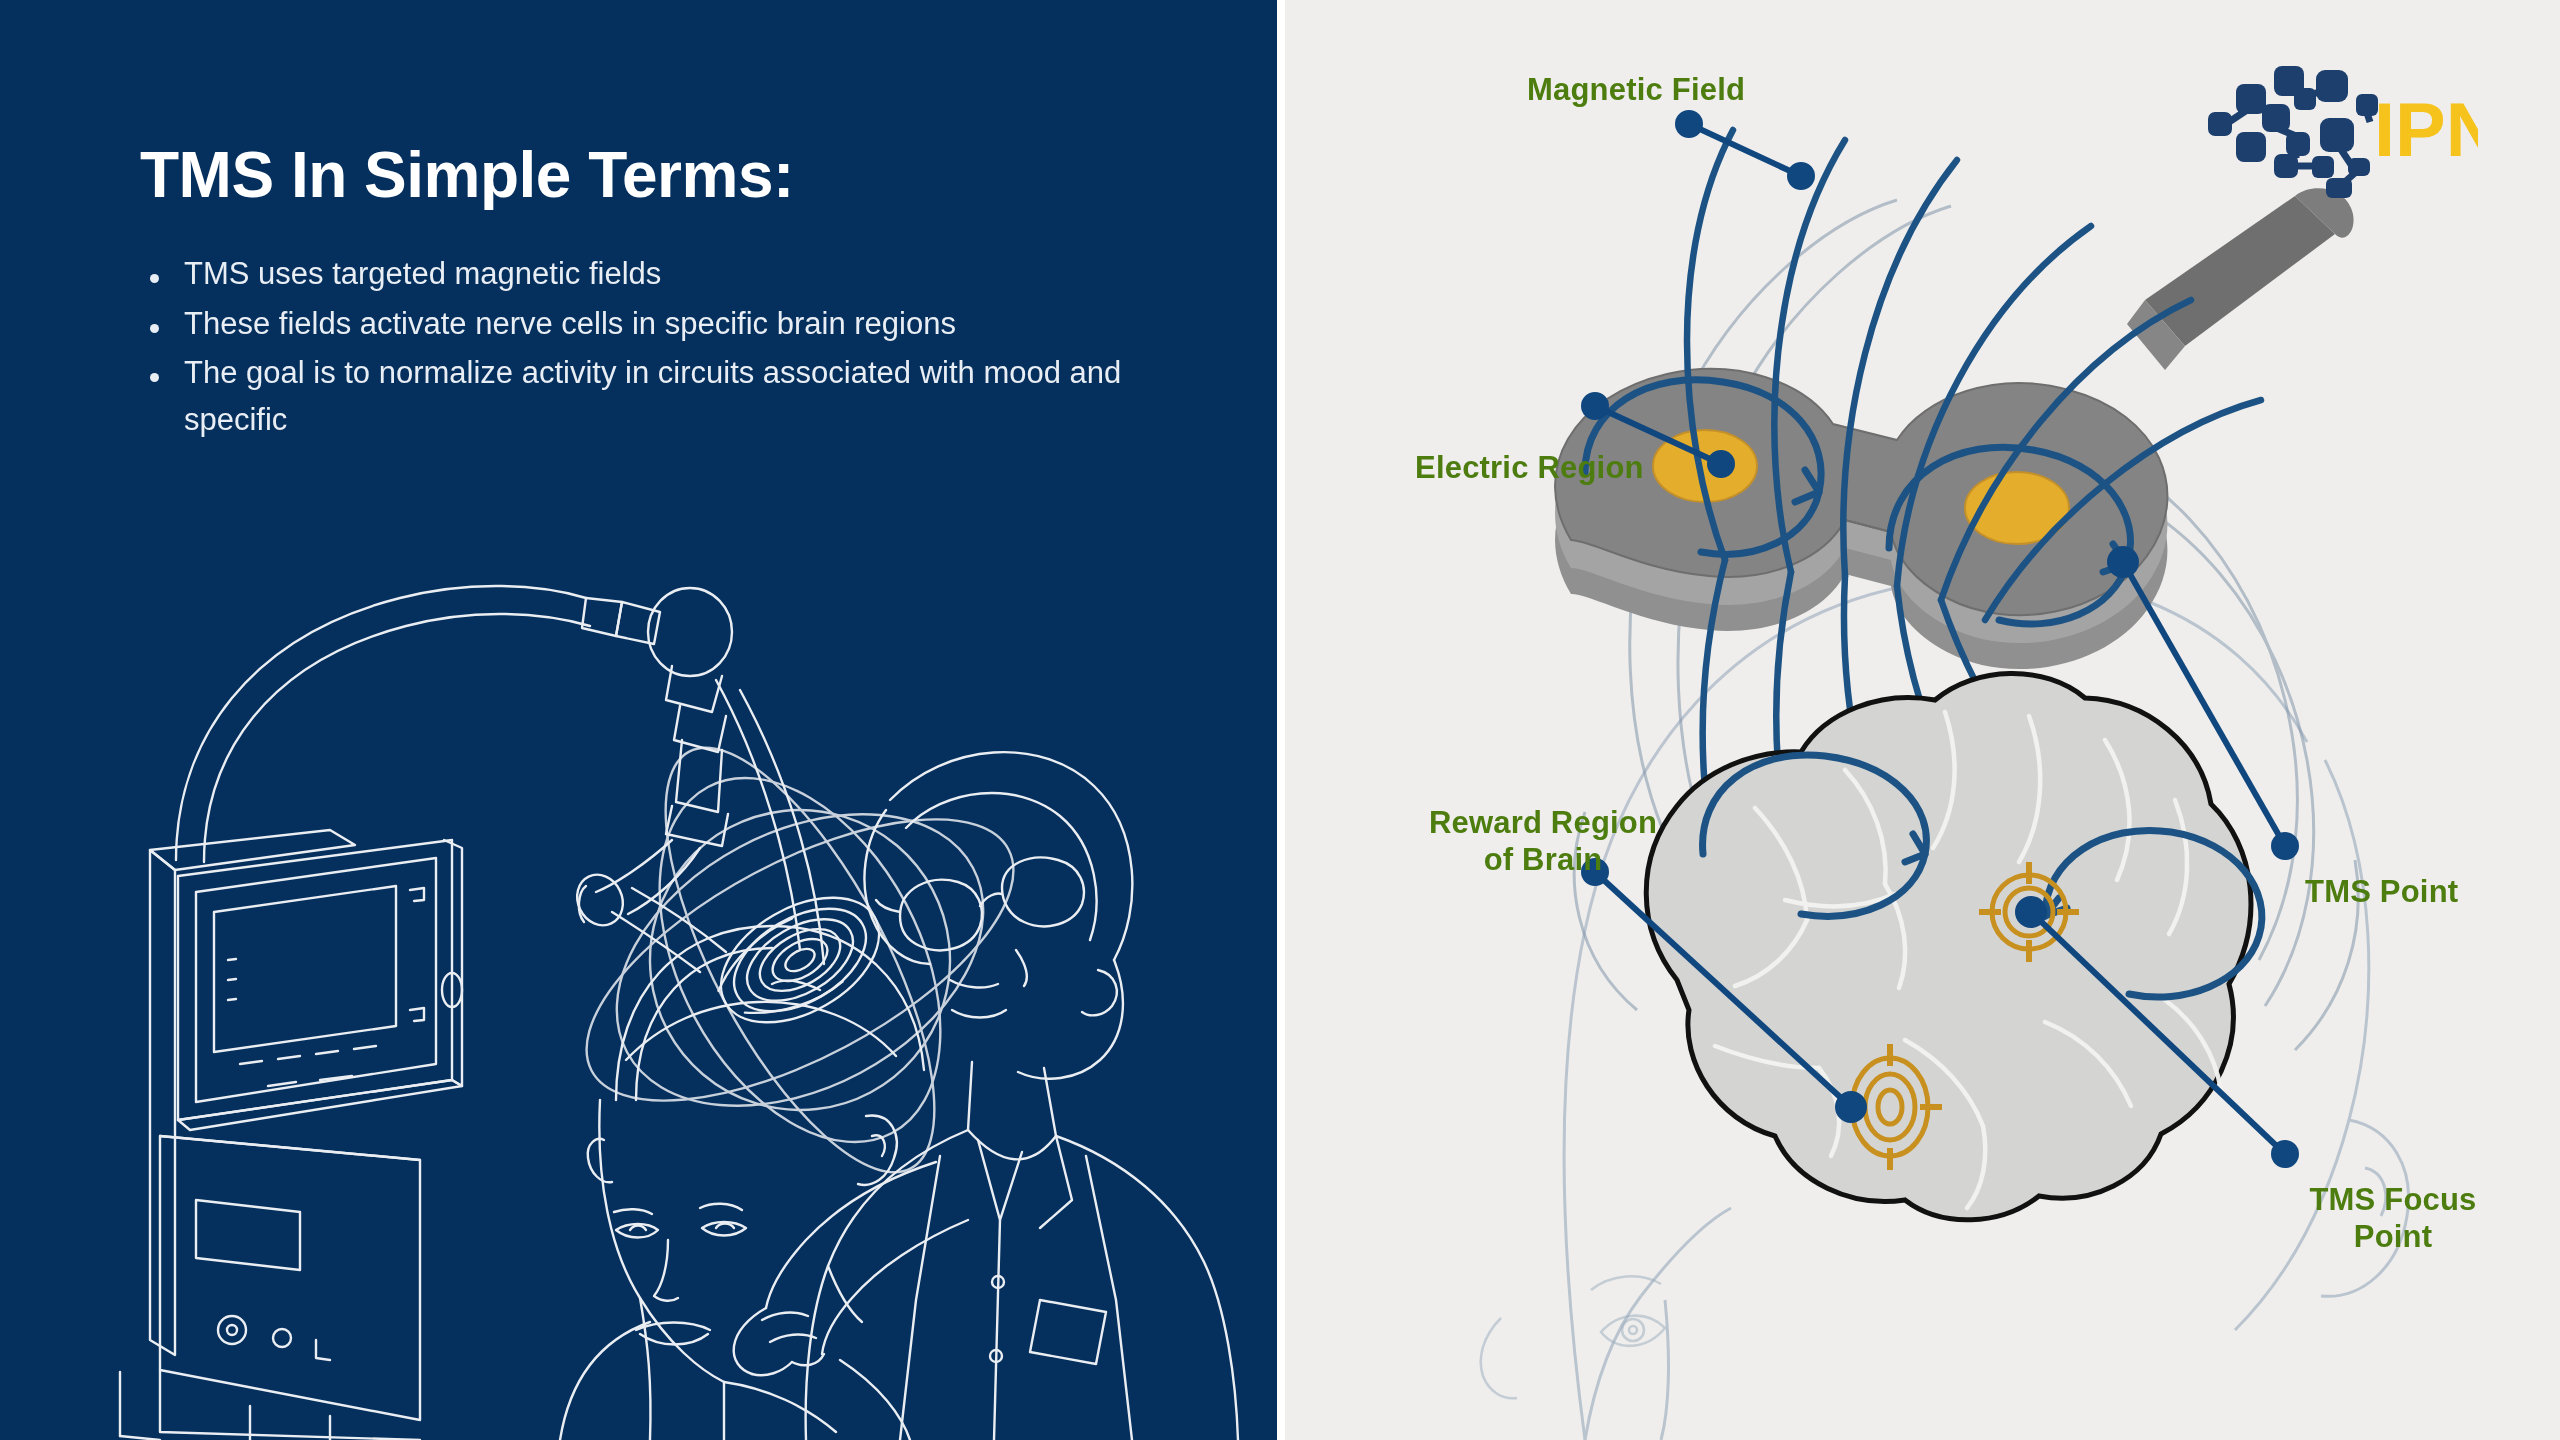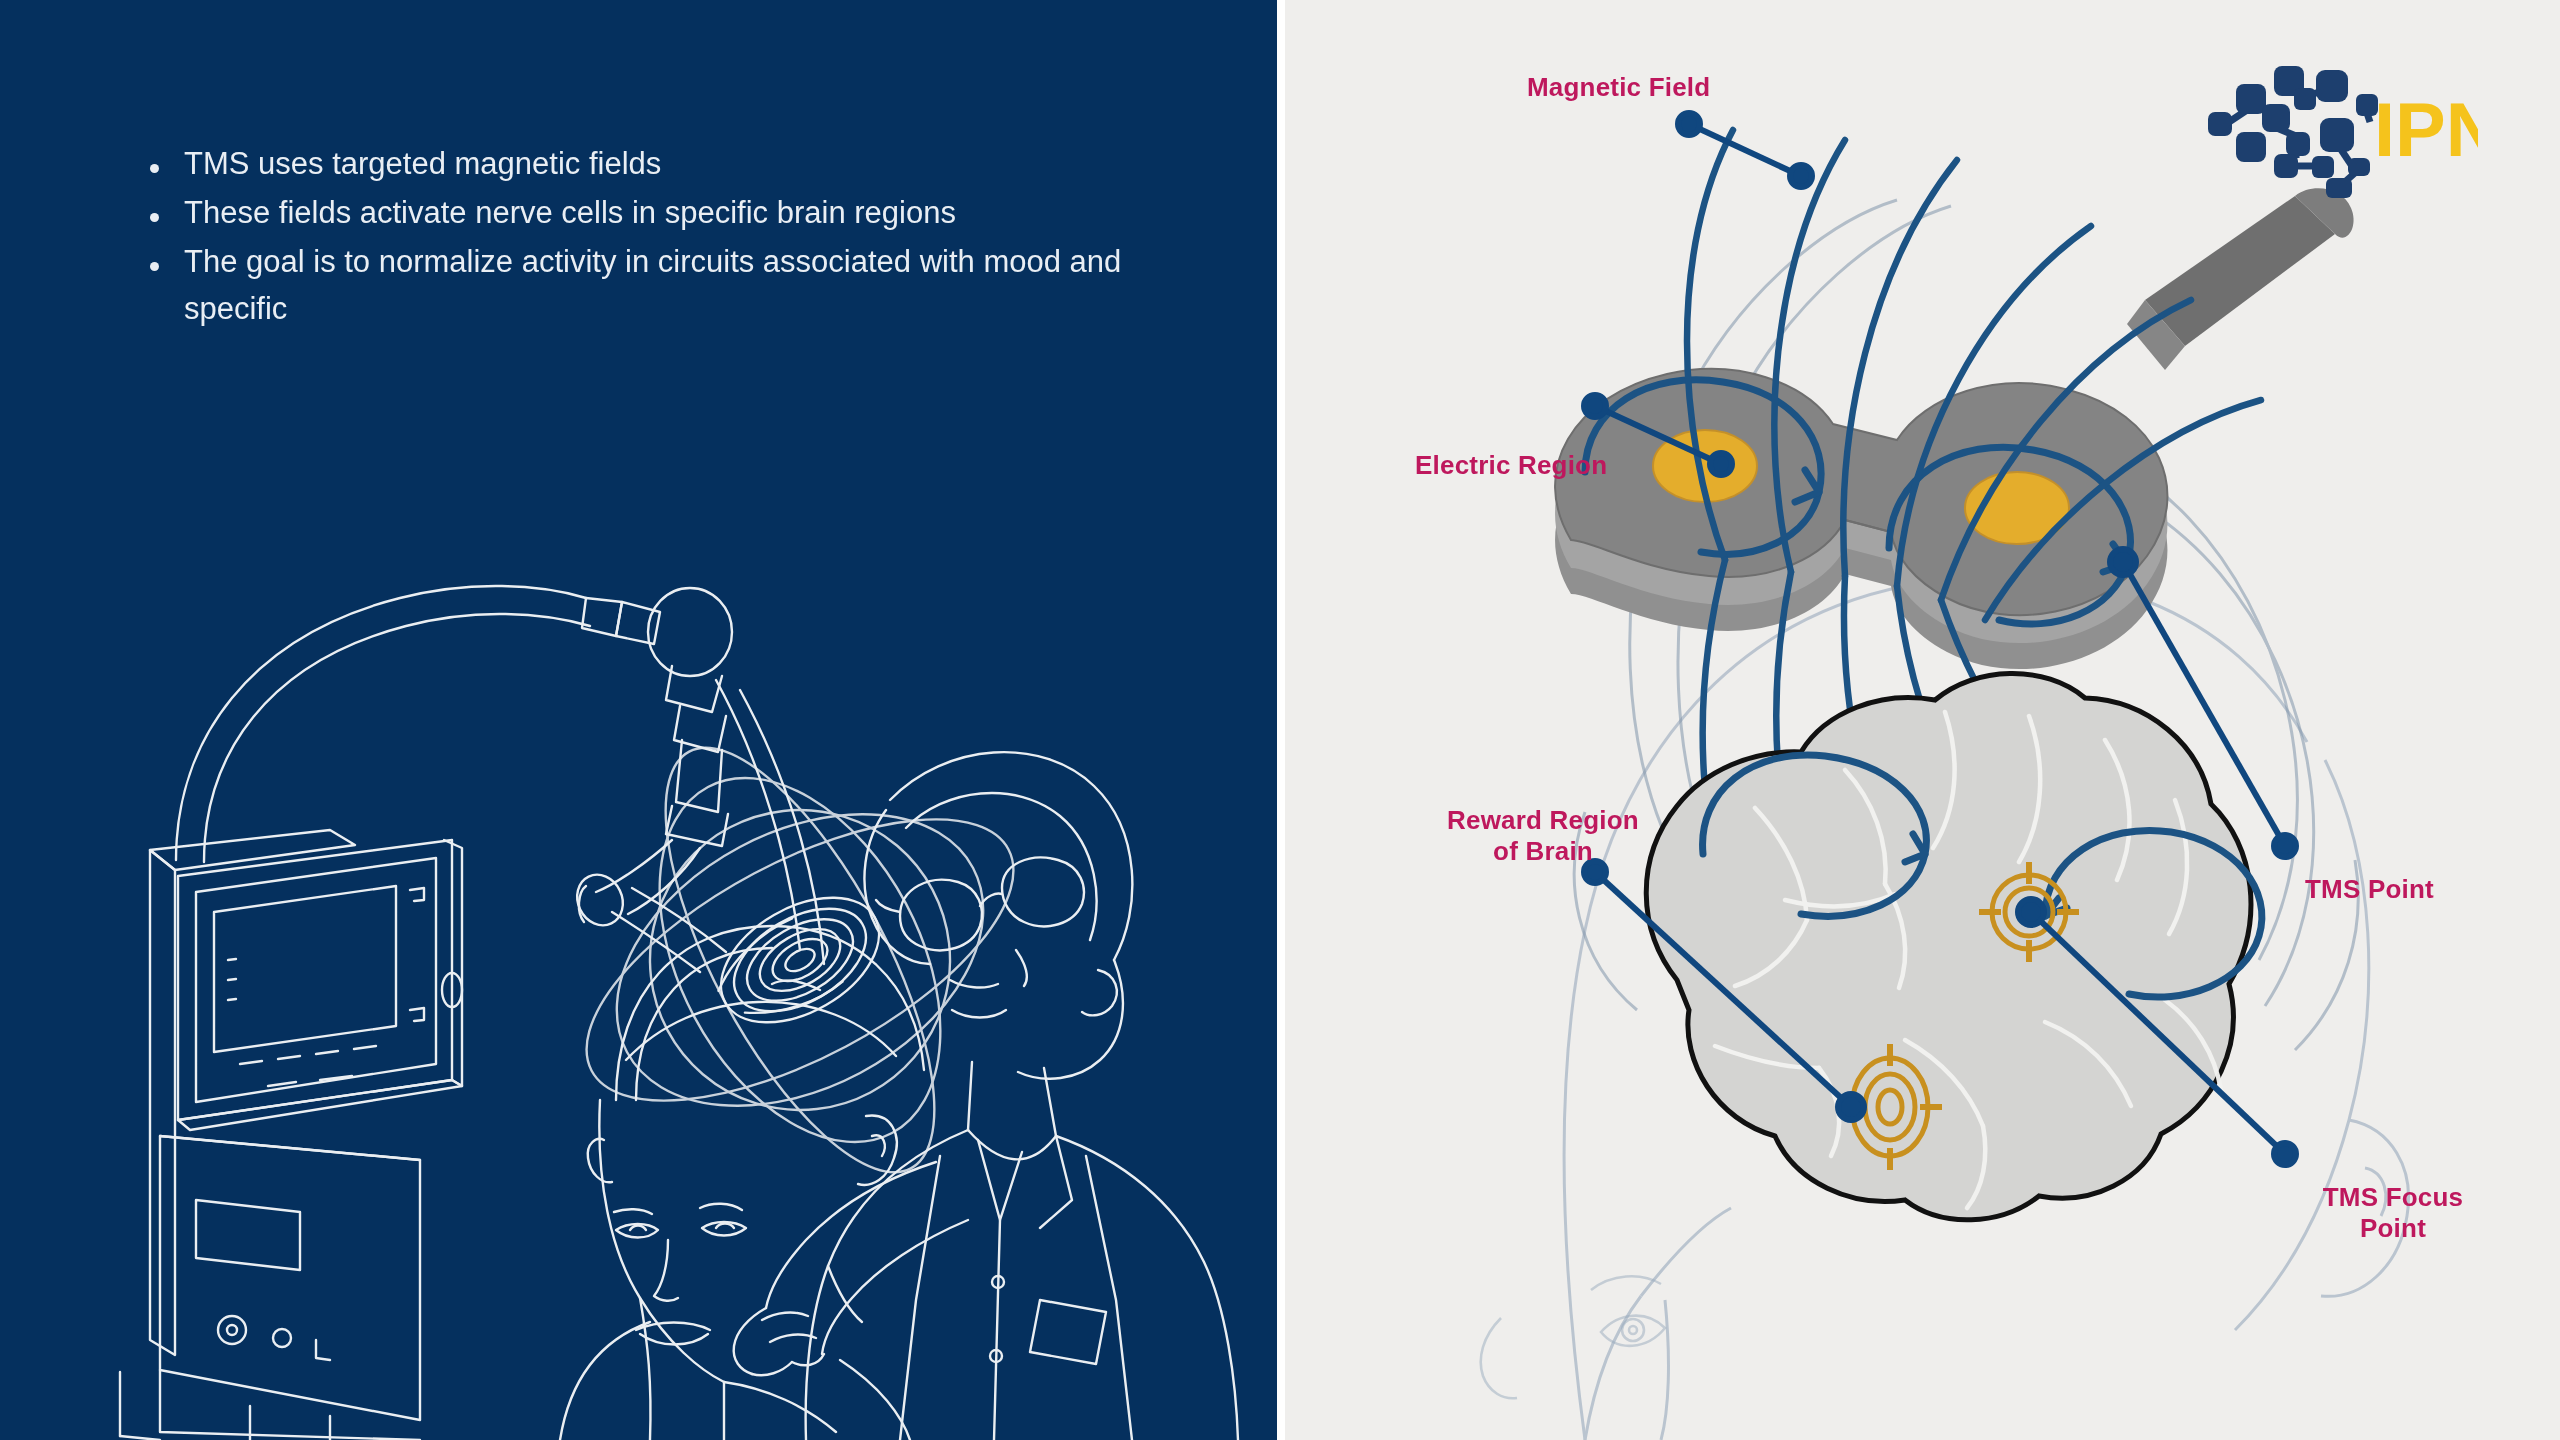--- a/index.html
+++ b/index.html
@@ -58,41 +58,42 @@
     overflow:hidden;
   }
   .right-art { position:absolute; left:0; top:0; width:1275px; height:1440px; }
 
   
   .logo { position:absolute; right:82px; top:48px; width:290px; height:150px; }
 
   
   .callout {
     position:absolute;
-    color:#be185d;
-    font-size:26px;
+    color:#4d7c0f;
+    font-size:31px;
     font-weight:bold;
     line-height:1.18;
     letter-spacing:0.2px;
     white-space:pre-line;
   }
   .cl-magnetic { left:242px; top:72px; }
   .cl-electric { left:130px; top:450px; }
   .cl-reward   { left:118px; top:790px; text-align:center; width:280px;margin-top:15px; }
   .cl-coil     { left:1020px; top:874px; }
   .cl-focus    { left:1008px; top:1182px; text-align:center; width:200px; }
 </style>
 </head>
 <body>
 
 <div id="page">
 
   <section class="left-panel">
 
     <div class="left-copy">
+      <h1 class="title">TMS In Simple Terms:</h1>
       <ul class="bullets">
         <li>TMS uses targeted magnetic fields</li>
         <li>These fields activate nerve cells in specific brain regions</li>
         <li>The goal is to normalize activity in circuits associated with mood and specific</li>
       </ul>
     </div>
 
     <svg class="left-art" viewBox="0 0 1277 900">
       <g fill="none" stroke="#ffffff" stroke-width="2.4" stroke-linecap="round" stroke-linejoin="round" opacity="0.92">
 

